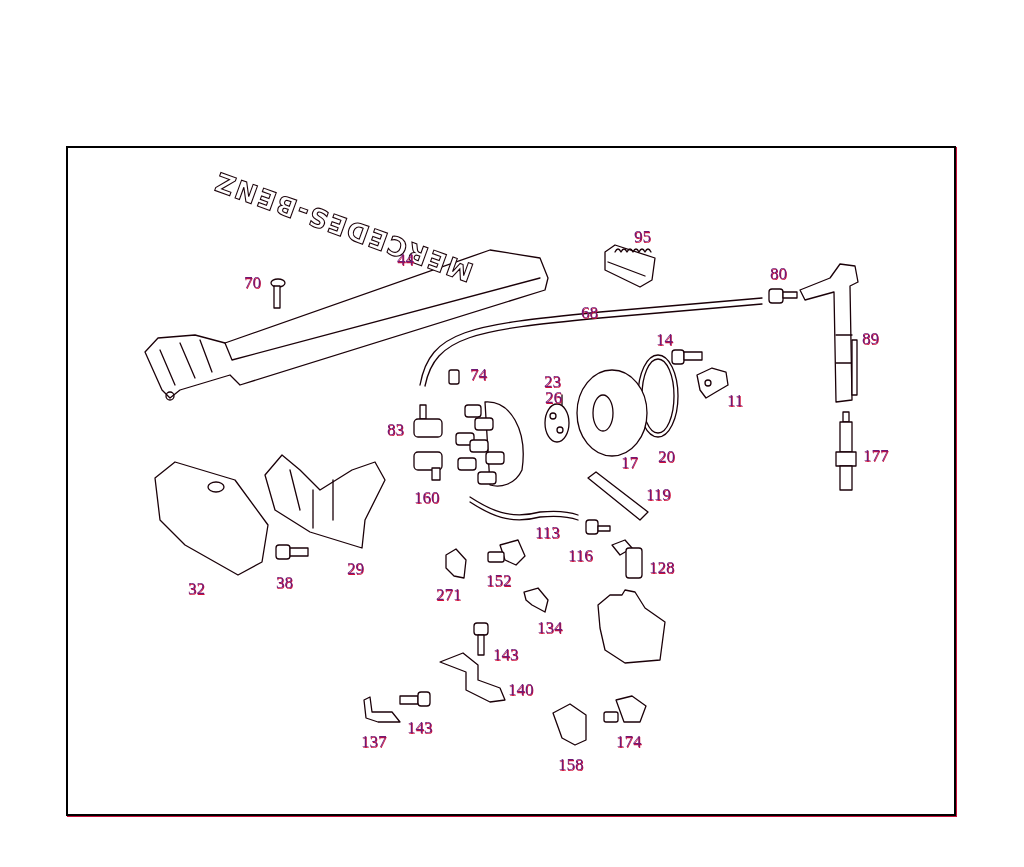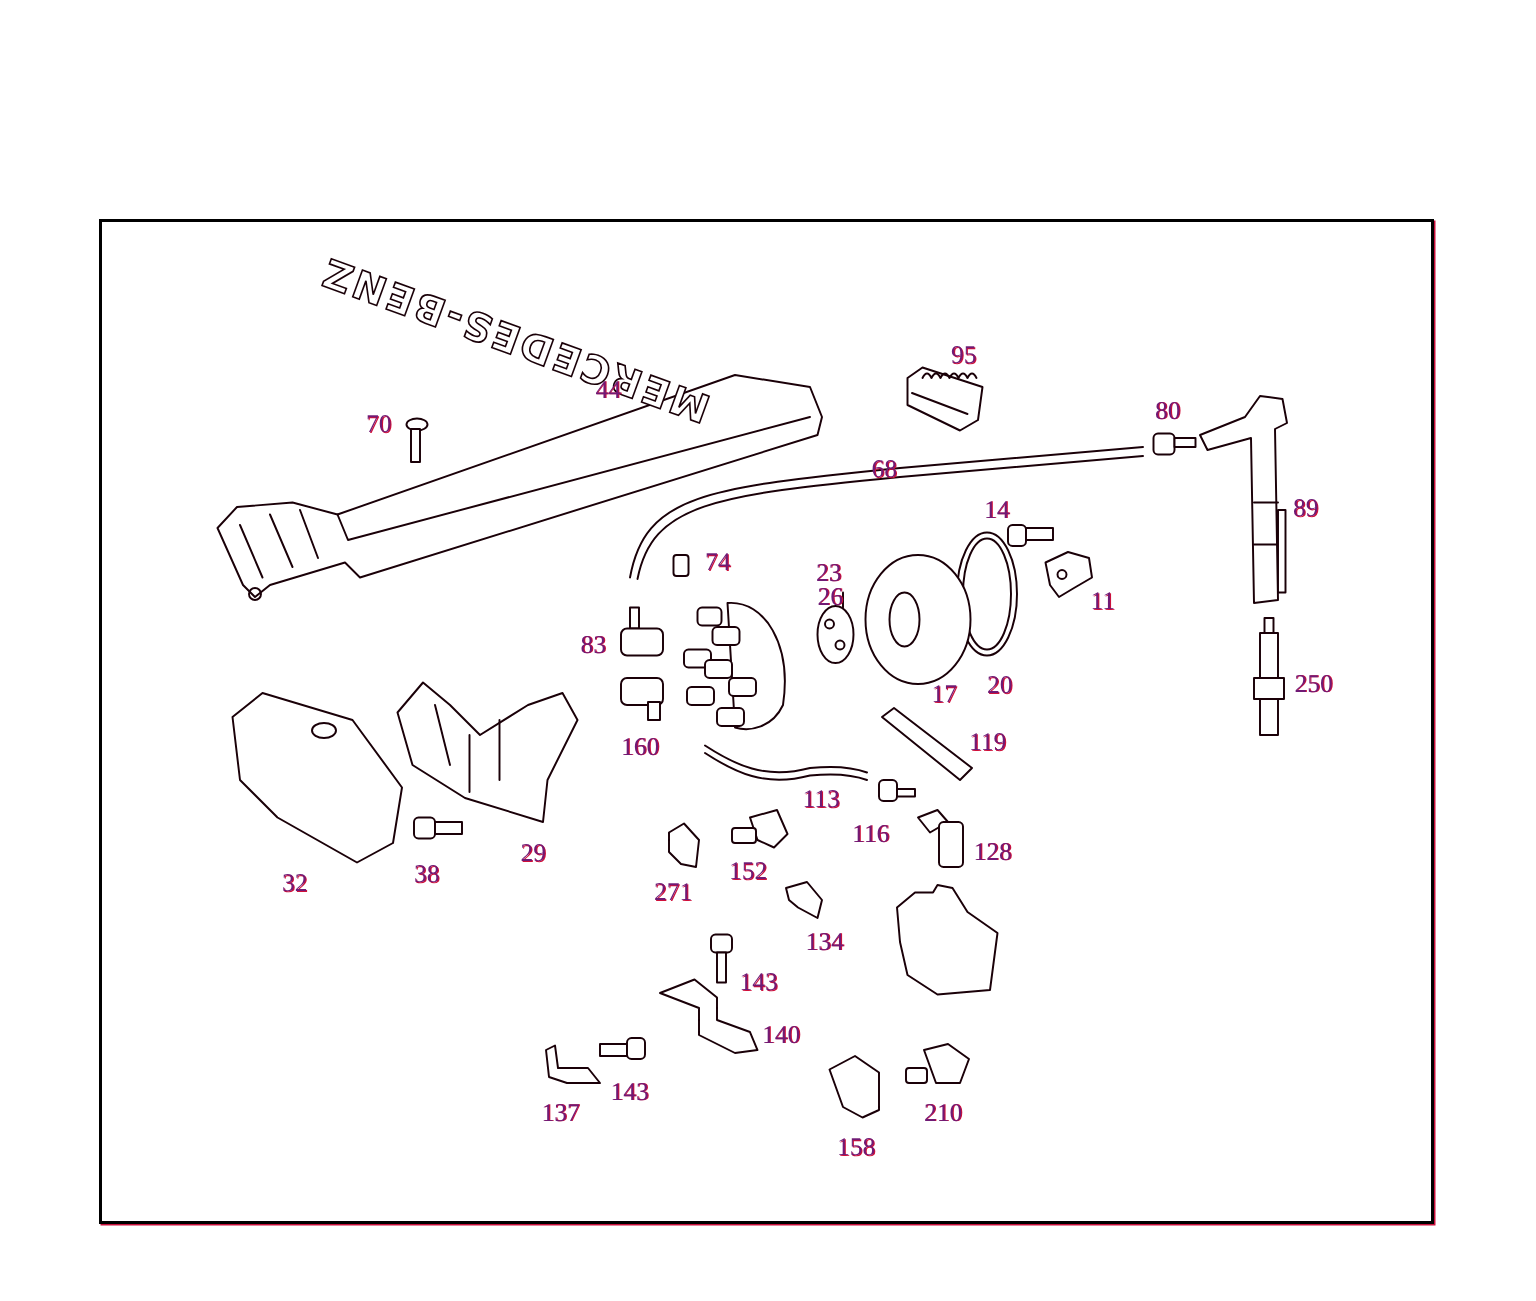--- a/index.html
+++ b/index.html
@@ -183,31 +183,31 @@
     <div class="lbl" style="left: 581px; top: 304px;">68</div>
     <div class="lbl" style="left: 862px; top: 330px;">89</div>
     <div class="lbl" style="left: 656px; top: 331px;">14</div>
     <div class="lbl" style="left: 470px; top: 366px;">74</div>
     <div class="lbl" style="left: 544px; top: 373px;">23</div>
     <div class="lbl" style="left: 505px; top: 389px; margin-left: 40px;">26</div>
     <div class="lbl" style="left: 727px; top: 392px;">11</div>
     <div class="lbl" style="left: 387px; top: 421px;">83</div>
     <div class="lbl" style="left: 621px; top: 454px;">17</div>
     <div class="lbl" style="left: 658px; top: 448px;">20</div>
-    <div class="lbl" style="left: 863px; top: 447px;">250</div>
+    <div class="lbl" style="left: 863px; top: 447px;">177</div>
     <div class="lbl" style="left: 414px; top: 489px;">160</div>
     <div class="lbl" style="left: 646px; top: 486px;">119</div>
     <div class="lbl" style="left: 535px; top: 524px;">113</div>
     <div class="lbl" style="left: 568px; top: 547px;">116</div>
     <div class="lbl" style="left: 649px; top: 559px;">128</div>
     <div class="lbl" style="left: 347px; top: 560px;">29</div>
     <div class="lbl" style="left: 276px; top: 574px;">38</div>
     <div class="lbl" style="left: 188px; top: 580px;">32</div>
     <div class="lbl" style="left: 486px; top: 572px;">152</div>
     <div class="lbl" style="left: 436px; top: 586px;">271</div>
     <div class="lbl" style="left: 537px; top: 619px;">134</div>
     <div class="lbl" style="left: 493px; top: 646px;">143</div>
     <div class="lbl" style="left: 508px; top: 681px;">140</div>
     <div class="lbl" style="left: 407px; top: 719px;">143</div>
     <div class="lbl" style="left: 361px; top: 733px;">137</div>
-    <div class="lbl" style="left: 616px; top: 733px;">210</div>
+    <div class="lbl" style="left: 616px; top: 733px;">174</div>
     <div class="lbl" style="left: 558px; top: 756px;">158</div>
   </div>
 
 </body></html>

